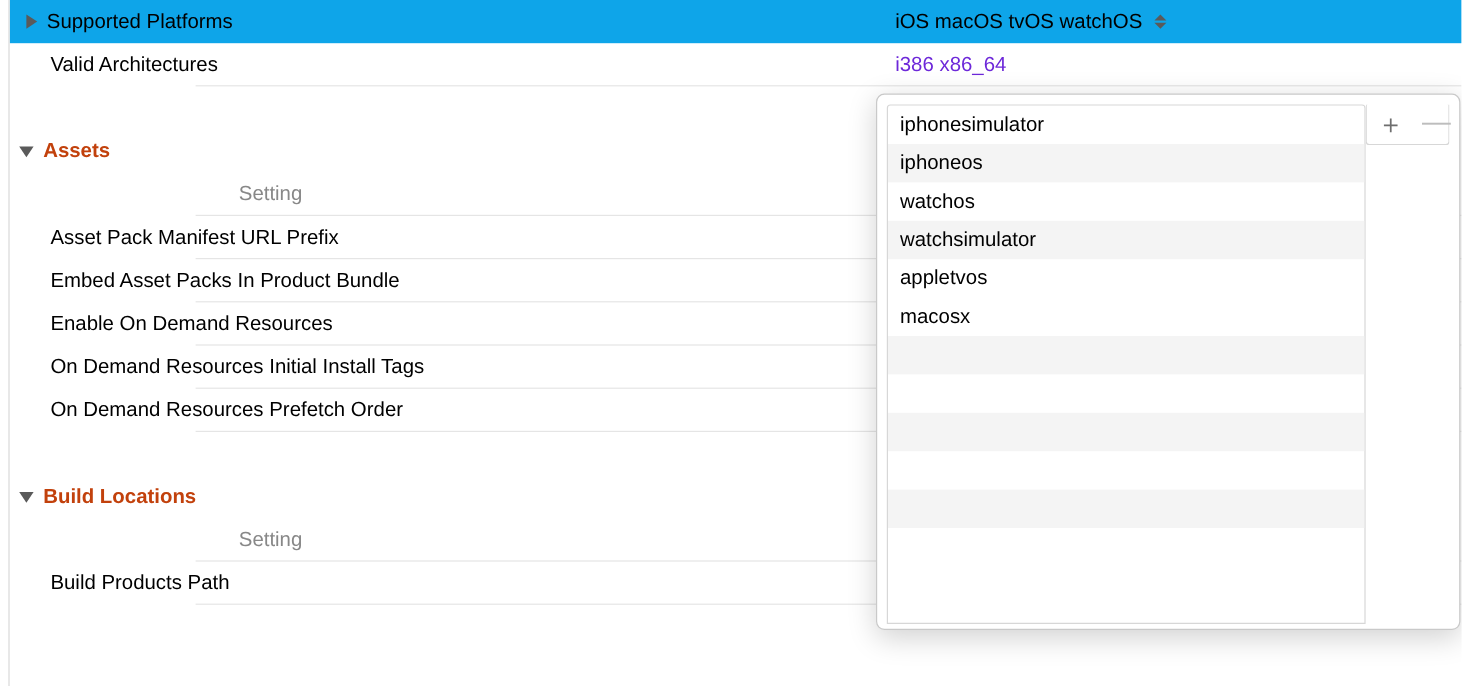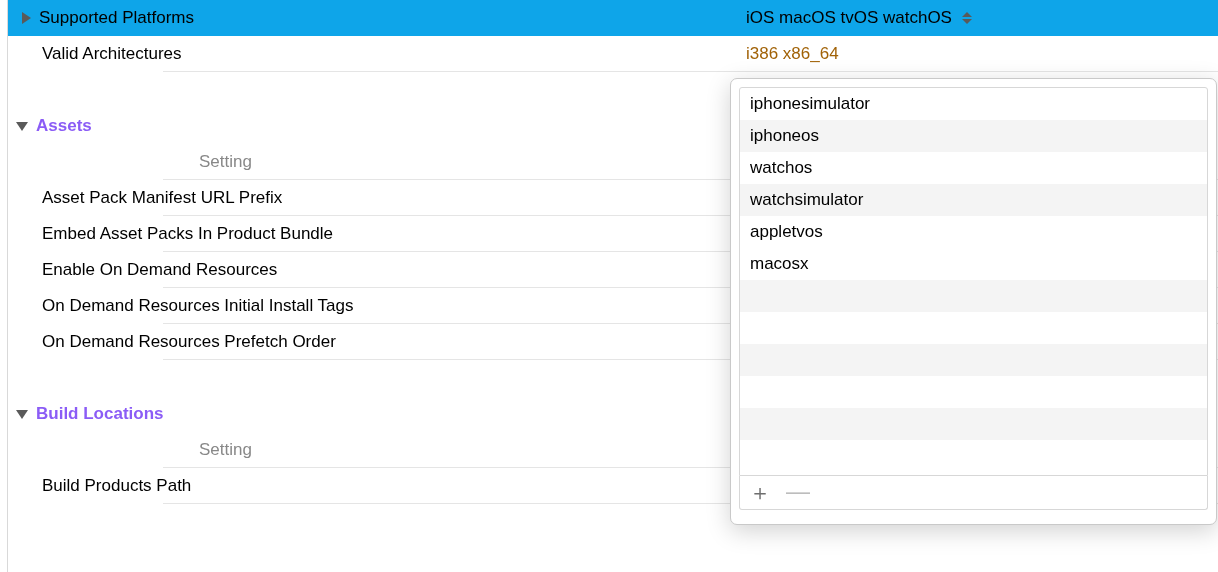--- a/index.html
+++ b/index.html
@@ -38,21 +38,21 @@
       display: flex;
       align-items: center;
       height: 100%;
     }
     .row .value-col {
       flex: 1;
       padding-left: 6px;
       display: flex;
       align-items: center;
       height: 100%;
-      color: #a16207;
+      color: #6d28d9;
     }
     .divider-under-label {
       position: absolute;
       left: 155px;
       right: 0;
       bottom: 0;
       height: 1px;
       background: #e5e5e5;
     }
     .row.selected {
@@ -73,21 +73,21 @@
       border-left: 9px solid #5a5a5a;
     }
     .disclosure.down {
       border-left: 6px solid transparent;
       border-right: 6px solid transparent;
       border-top: 9px solid #5a5a5a;
     }
     .section-title {
       font-weight: 600;
       font-size: 17px;
-      color: #8b5cf6;
+      color: #c2410c;
     }
     .setting-header {
       color: #888;
       font-weight: 400;
       margin-left: 36px;
     }
     .header-row .label-col {
       padding-left: 155px;
     }
     .spacer { height: 36px; }
@@ -108,22 +108,22 @@
       top: 78px;
       left: 730px;
       width: 487px;
       height: 447px;
       background: #fff;
       border: 1px solid #c9c9c9;
       border-radius: 7px;
       box-shadow: 0 6px 24px rgba(0,0,0,0.18);
       z-index: 10;
       display: flex;
-      flex-direction: column;
-      padding: 8px 8px 14px 8px;
+      flex-direction: row;
+      padding: 8px 8px 4px 8px;
     }
     .popover-list {
       flex: 1;
       border: 1px solid #d7d7d7;
       border-radius: 3px 3px 0 0;
       overflow: hidden;
       background: #fff;
     }
     .pl-row {
       height: 32px;

